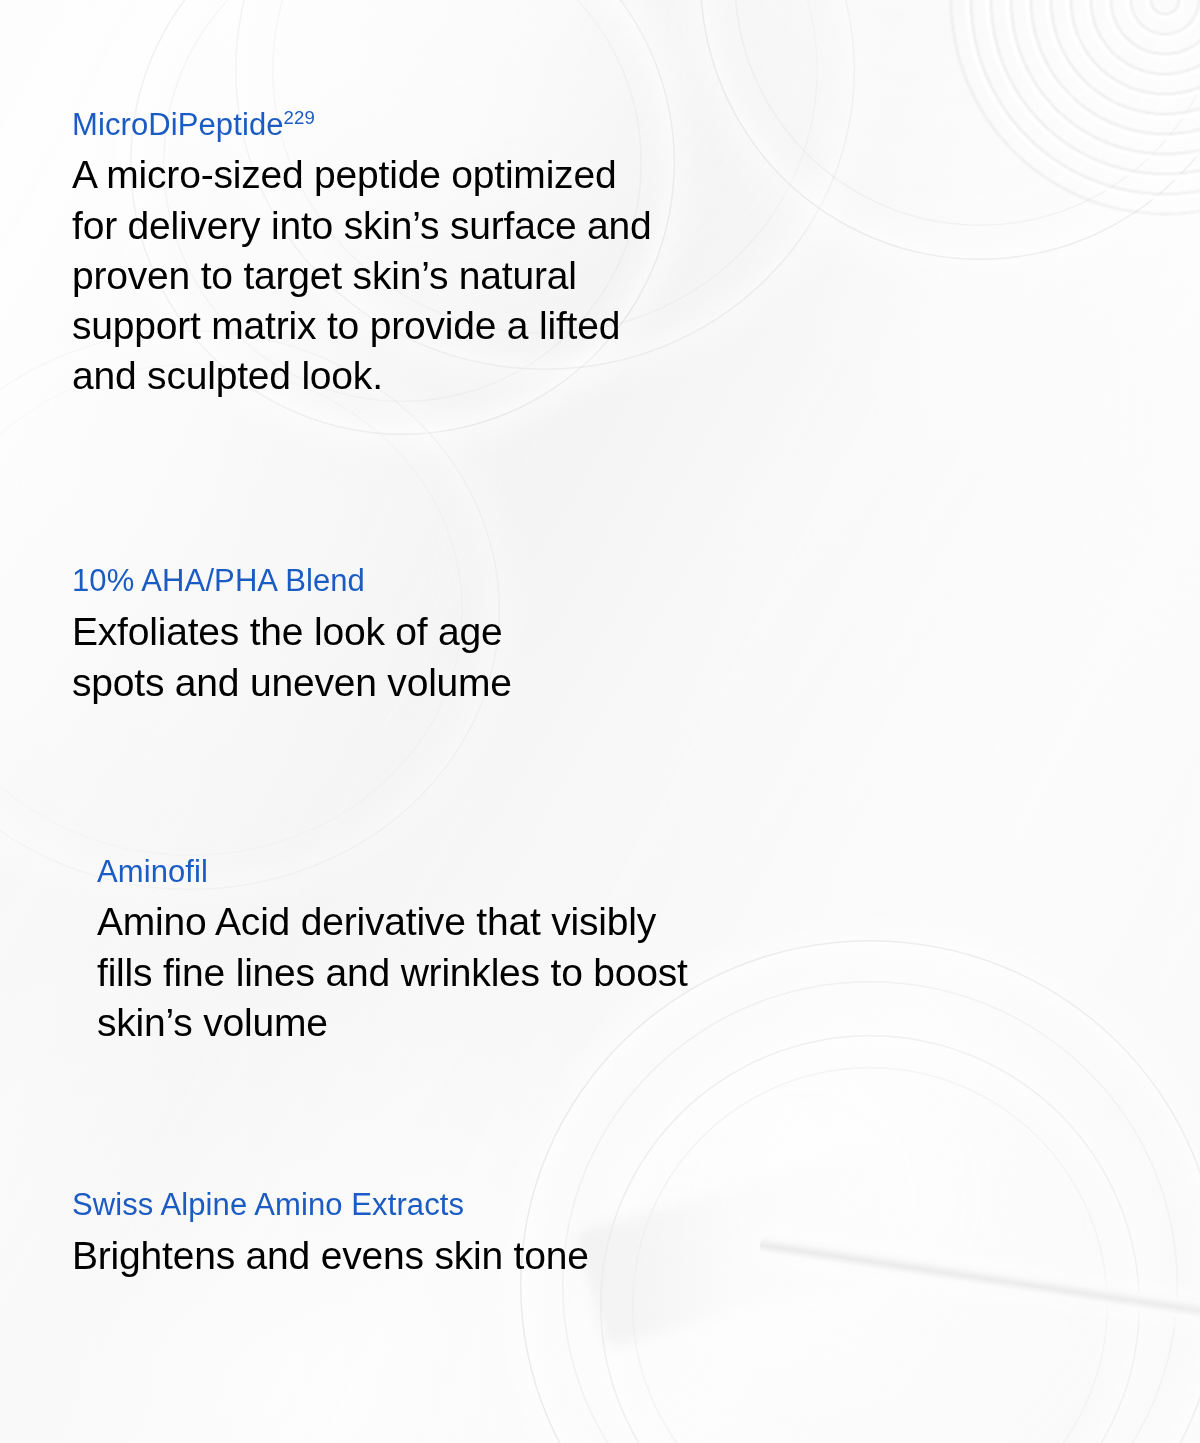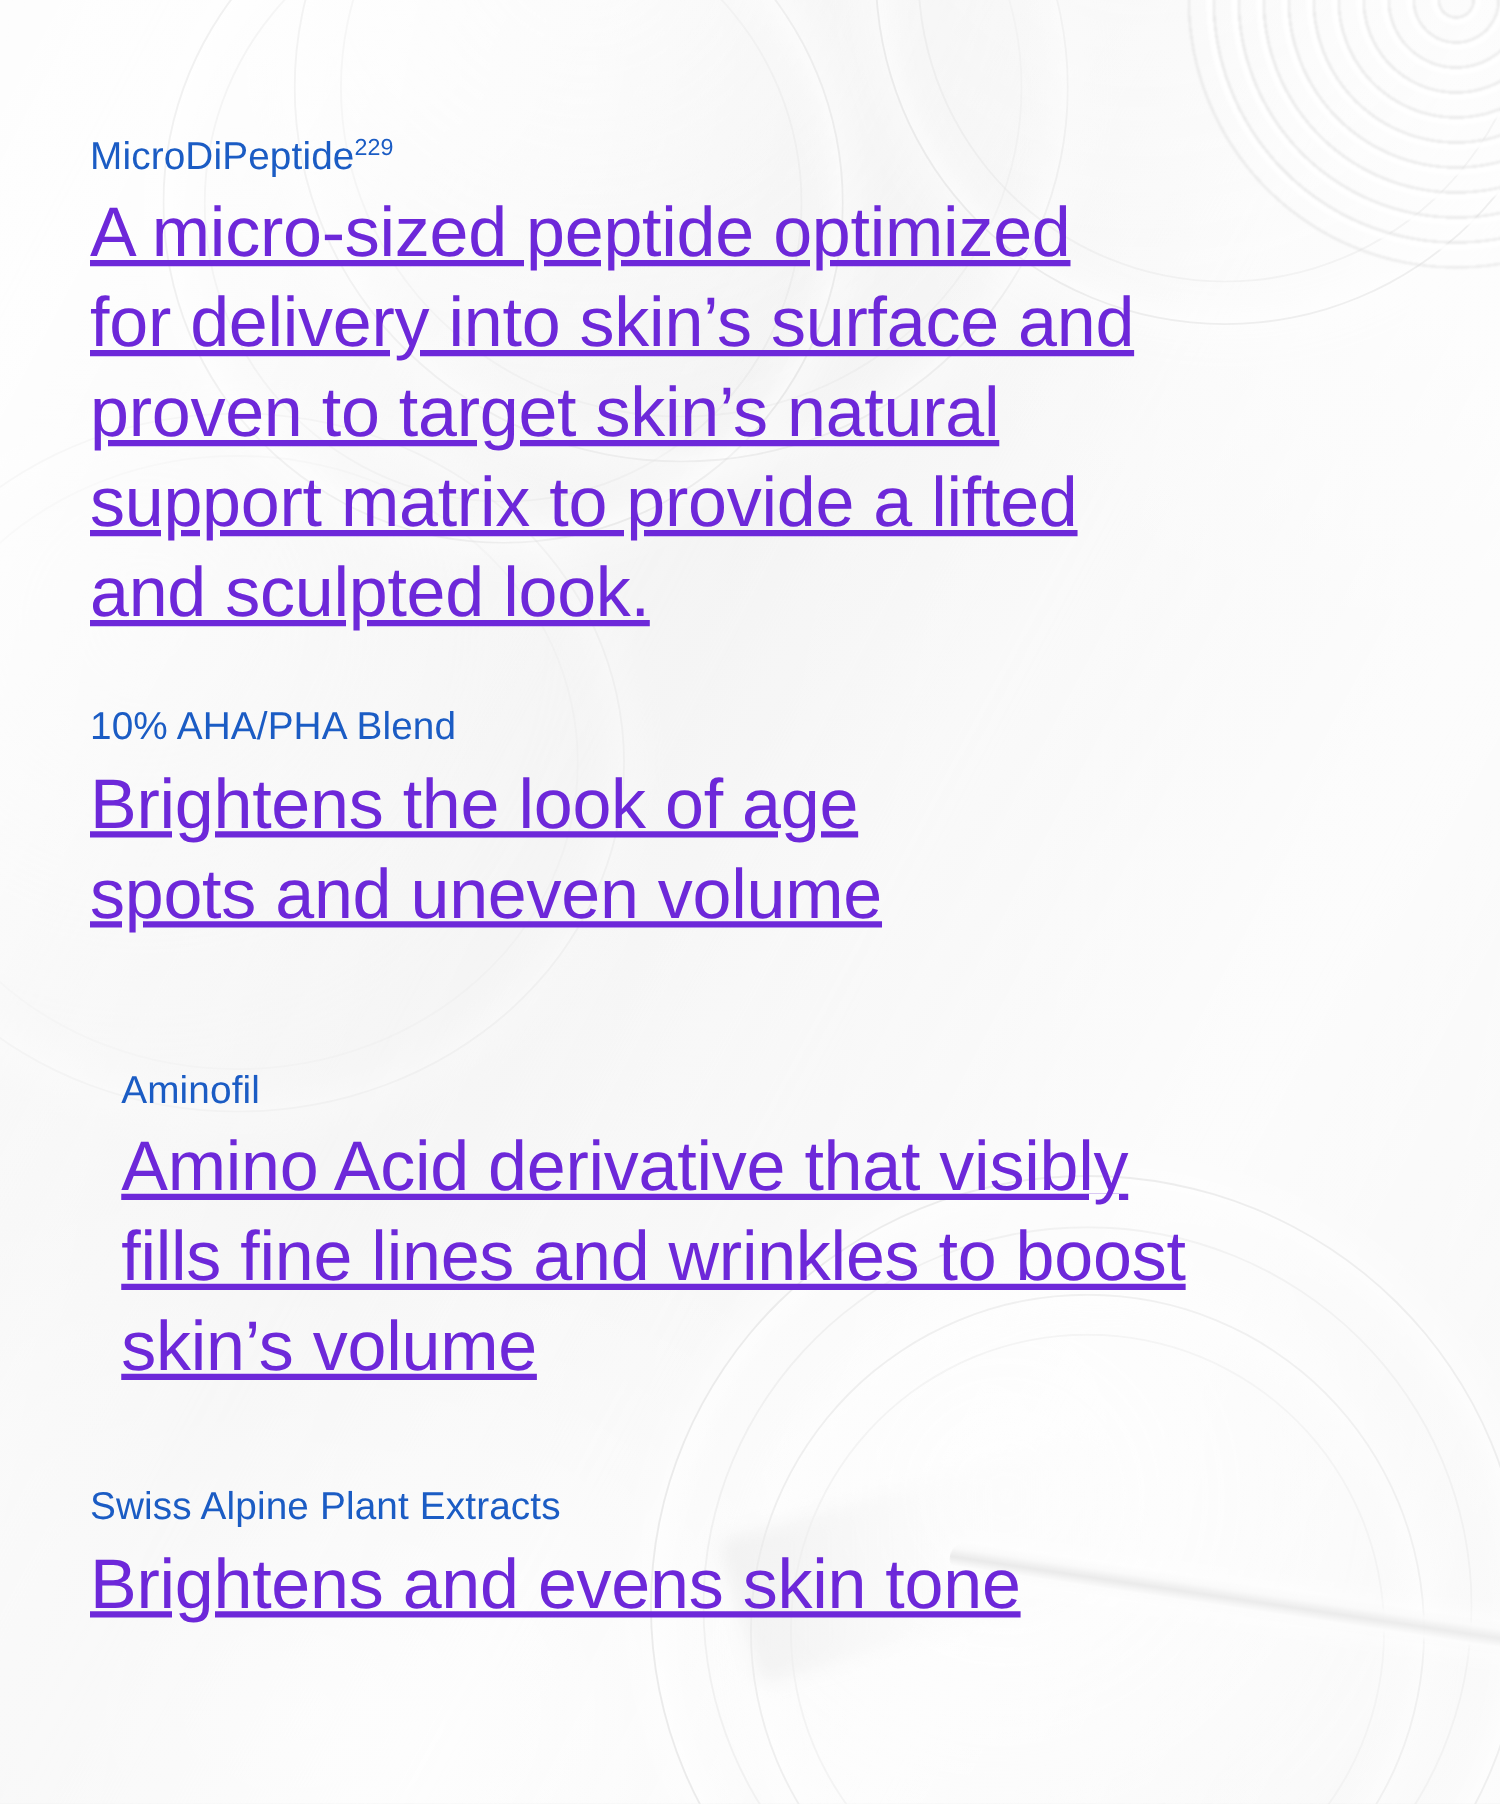--- a/index.html
+++ b/index.html
@@ -151,26 +151,25 @@
     letter-spacing:.1px;
     white-space:nowrap;
   }
   .eyebrow sup {
     font-size:.60em;
     vertical-align:super;
     line-height:0;
   }
 
   .headline {
-    font-size:56px;
+    font-size:39px;
     font-weight:400;
     line-height:1.285;
-    color:#6d28d9;
+    color:#000000;
     letter-spacing:-.2px;
-    text-decoration:underline;
   }
   .headline .ln { display:block; white-space:nowrap; }
 
   
   #block-peptide  { top:108px; }
   #block-peptide  .headline { margin-top:9px; }
 
   #block-aha      { top:564px; }
   #block-aha      .headline { margin-top:10px; }
 
@@ -209,34 +208,34 @@
       <span class="ln">for delivery into skin’s surface and</span>
       <span class="ln">proven to target skin’s natural</span>
       <span class="ln">support matrix to provide a lifted</span>
       <span class="ln">and sculpted look.</span>
     </div>
   </section>
 
   <section class="block" id="block-aha">
     <div class="eyebrow">10% AHA/PHA Blend</div>
     <div class="headline">
-      <span class="ln">Brightens the look of age</span>
+      <span class="ln">Exfoliates the look of age</span>
       <span class="ln">spots and uneven volume</span>
     </div>
   </section>
 
   <section class="block" id="block-aminofil">
     <div class="eyebrow">Aminofil</div>
     <div class="headline">
       <span class="ln">Amino Acid derivative that visibly</span>
       <span class="ln">fills fine lines and wrinkles to boost</span>
       <span class="ln">skin’s volume</span>
     </div>
   </section>
 
   <section class="block" id="block-swiss">
-    <div class="eyebrow">Swiss Alpine Plant Extracts</div>
+    <div class="eyebrow">Swiss Alpine Amino Extracts</div>
     <div class="headline">
       <span class="ln">Brightens and evens skin tone</span>
     </div>
   </section>
 
 </div>
 
 </body></html>

